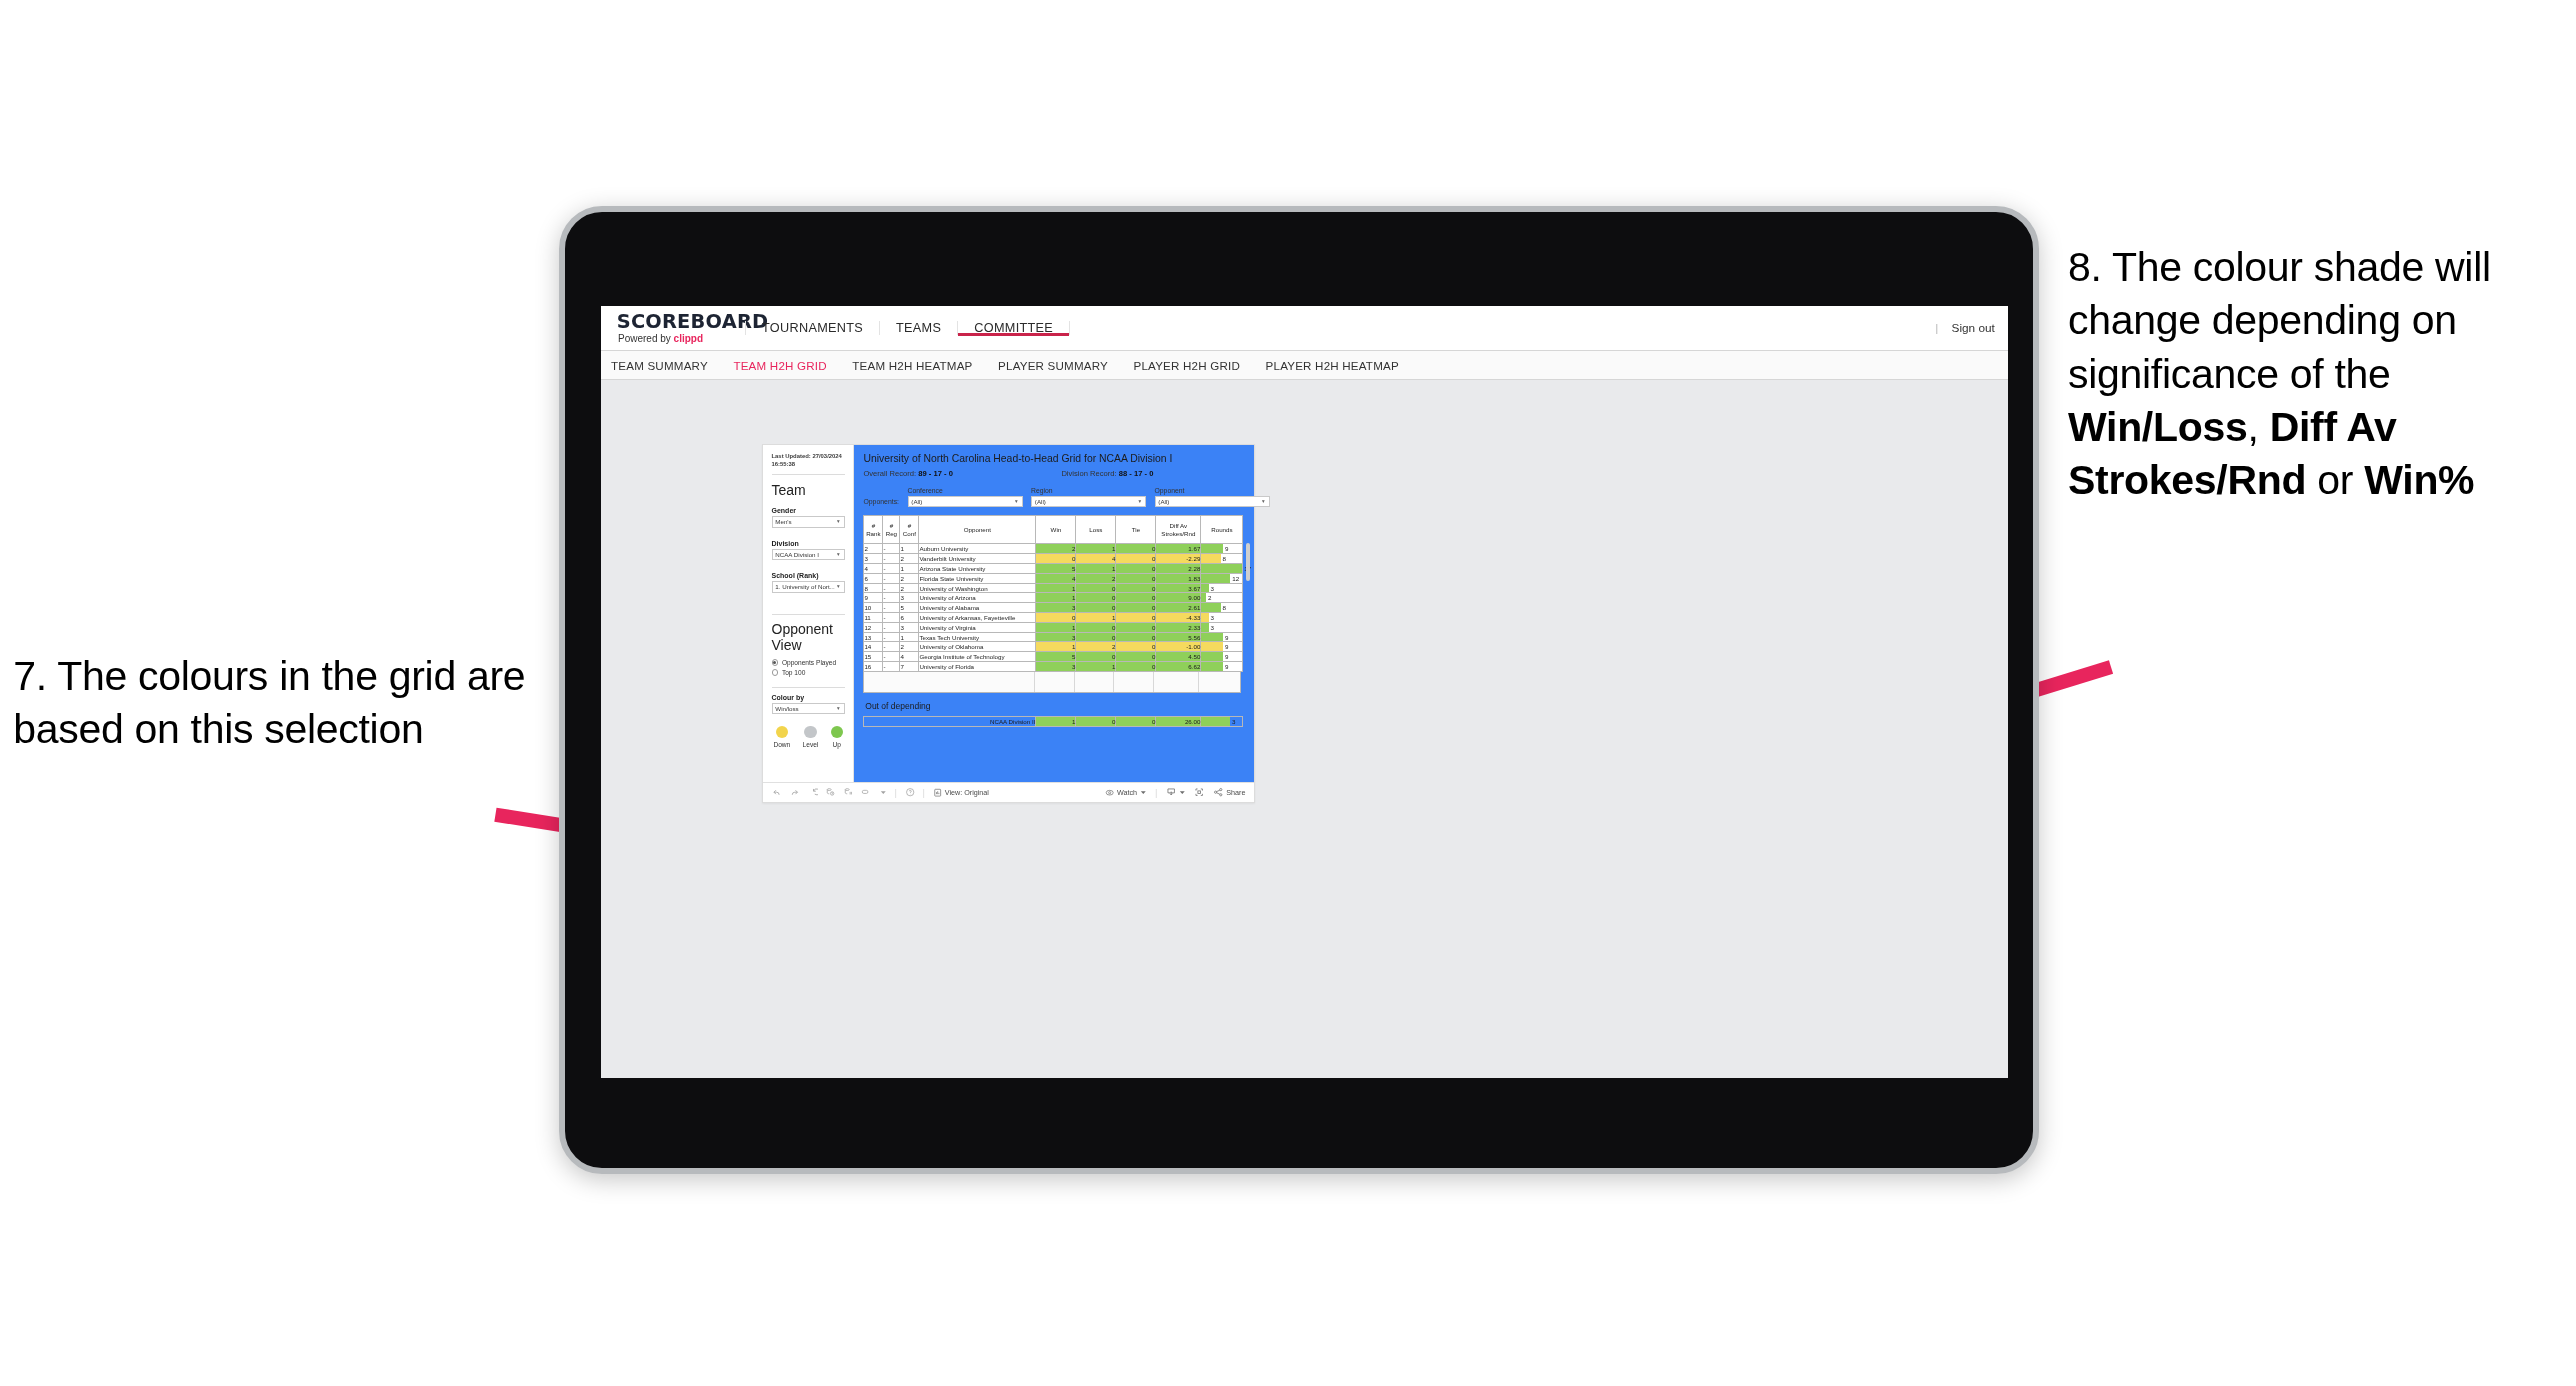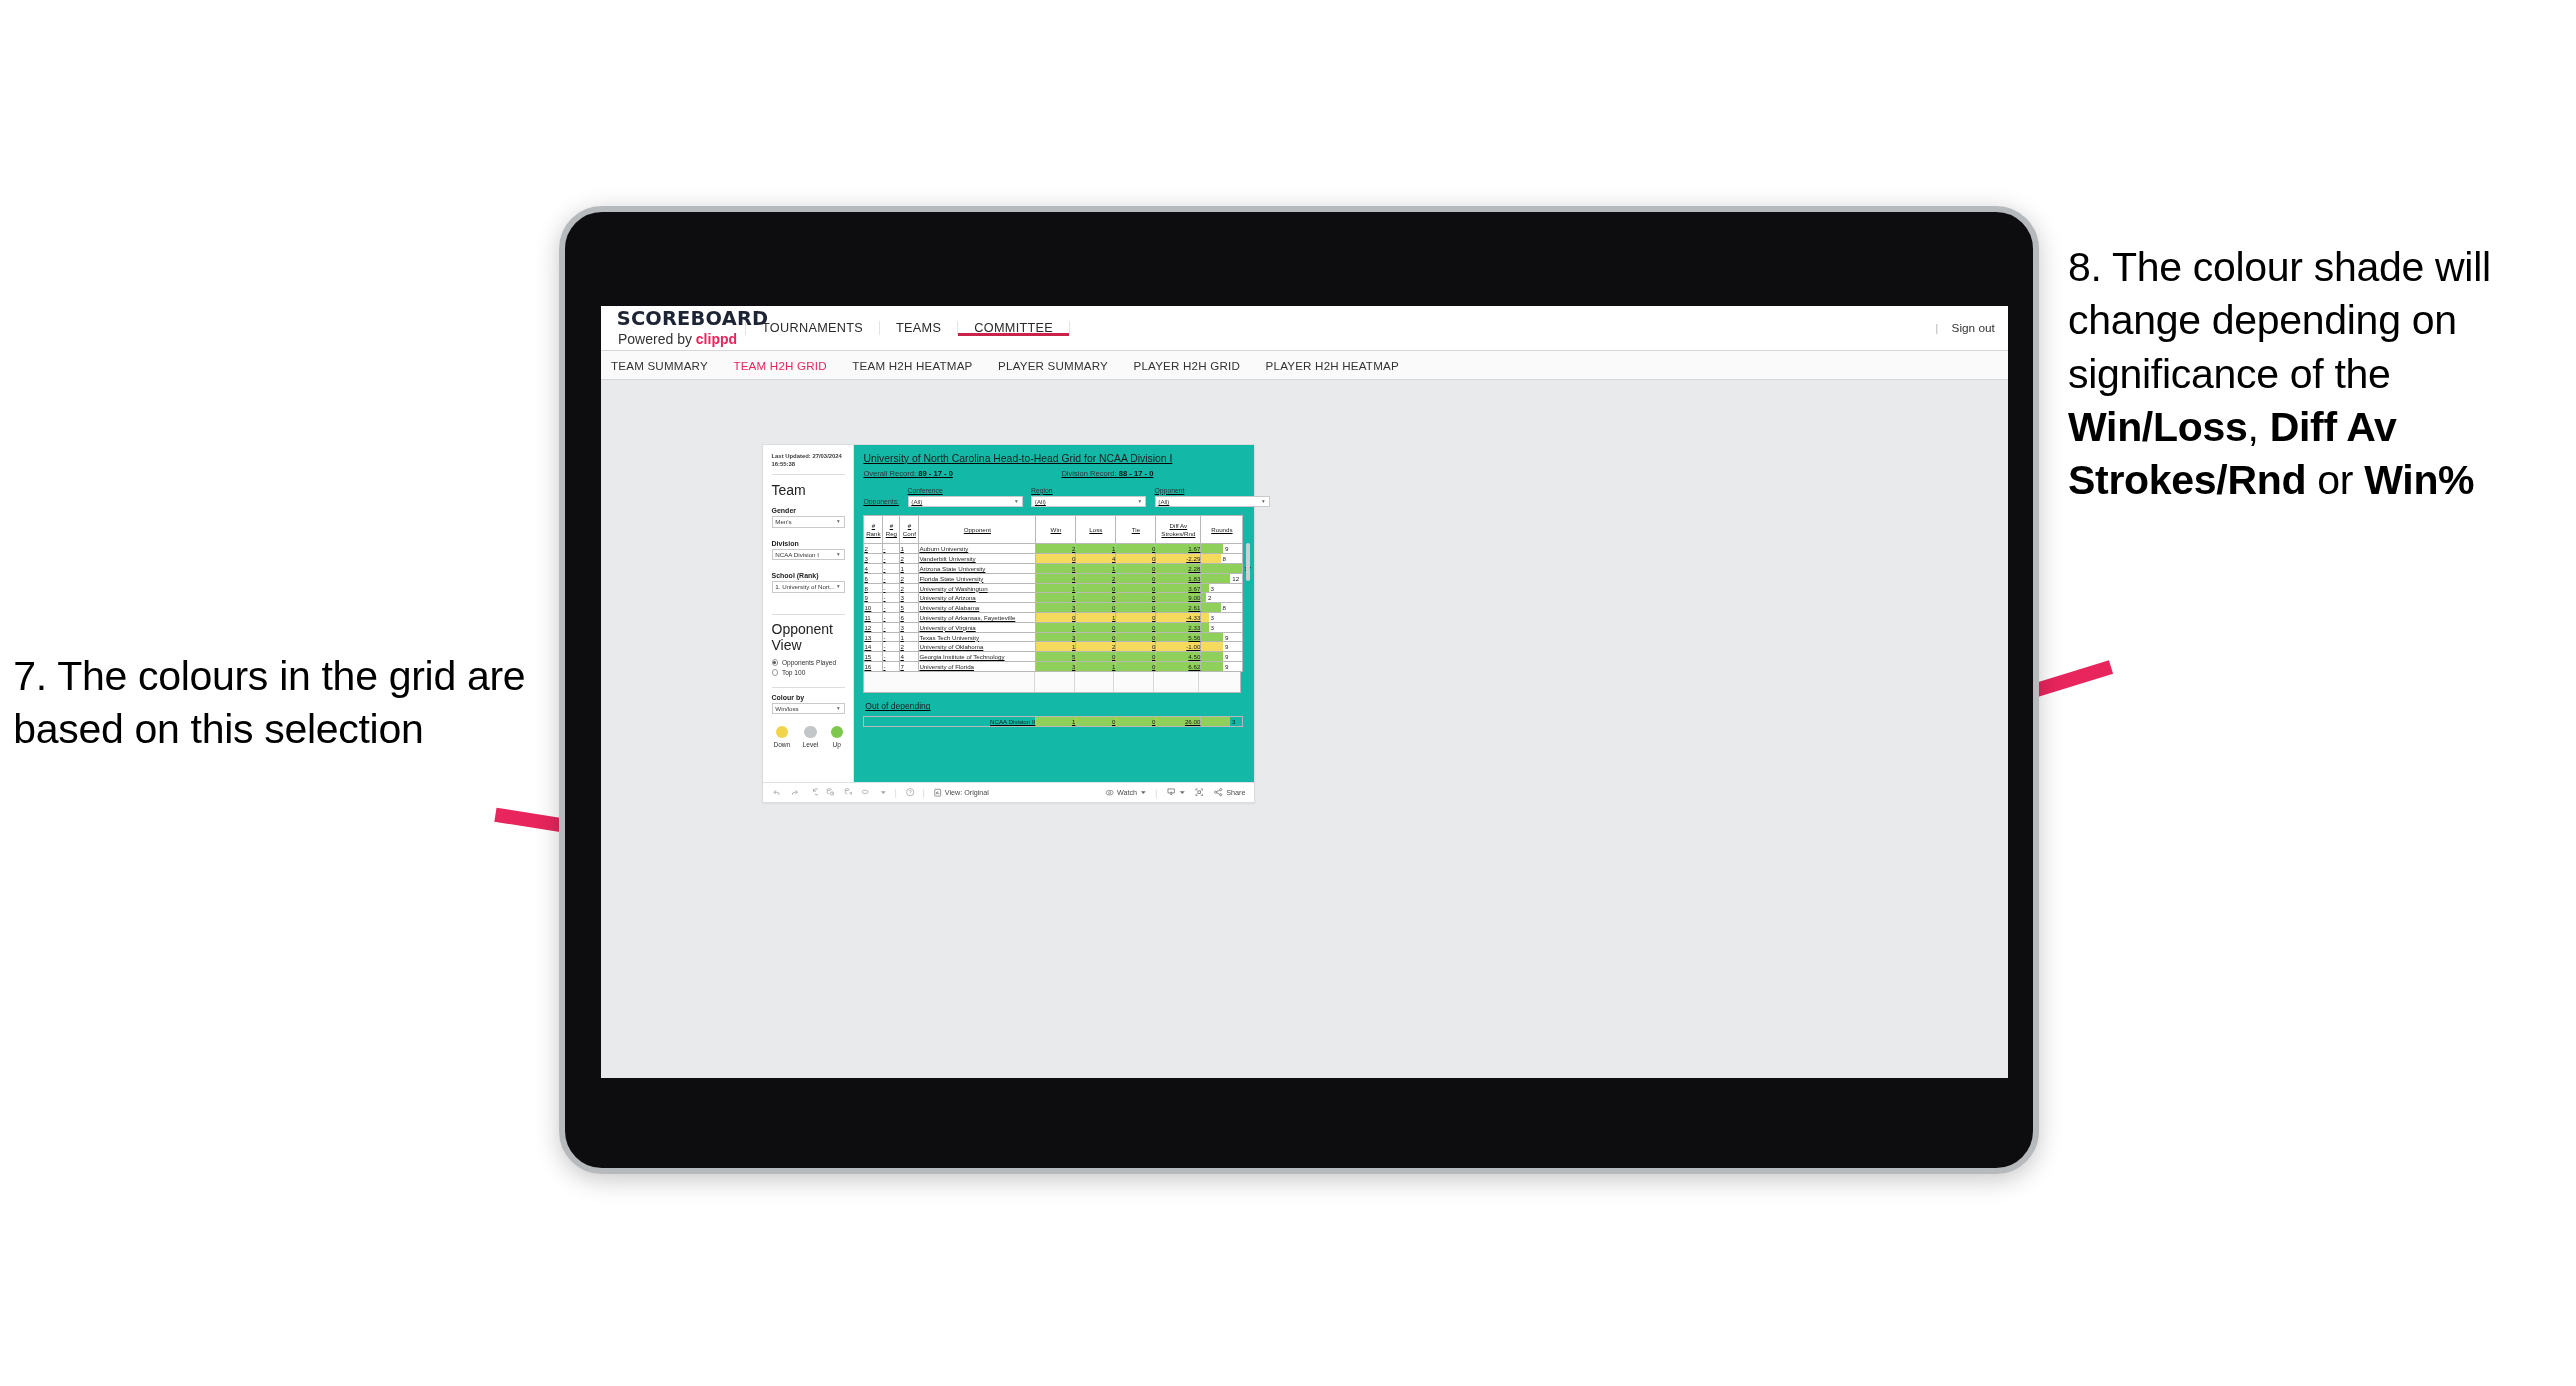--- a/index.html
+++ b/index.html
@@ -47,21 +47,21 @@
     height: 45px; background: #fff; display: flex; align-items: stretch;
     border-bottom: 0.9px solid #d6d6d6; position: relative;
   }
   .logo-box { width: 144px; padding-left: 17px; display:flex; flex-direction:column; justify-content:center; }
   .logo-main {
     font-family: "DejaVu Sans", sans-serif;
     font-weight: bold; font-size: 19px; color: #1d2433;
     letter-spacing: 0.2px; line-height: 1;
     transform: scaleX(1.02);
   }
-  .logo-sub { font-size: 14px; color:#333; margin-top: 2.8px; }
+  .logo-sub { font-size: 10px; color:#333; margin-top: 2.8px; }
   .logo-sub .brand { color: #e8255d; font-weight: bold; }
   .navtabs { display: flex; align-items: center; }
   .navtab {
     padding: 0 16px; display: flex; align-items: center;
     font-size: 12.7px; color: #2a2a2a; letter-spacing: 0.3px;
     border-left: 0.9px solid #e3e3e3; cursor: pointer; position: relative;
   }
   .navtab:last-child { border-right: 0.9px solid #e3e3e3; }
   .navtab.active::after {
     content:""; position:absolute; left:0; right:0; bottom:-0.9px; height:2.8px; background:#c9234a;
@@ -112,21 +112,21 @@
     width: 6.6px; height:6.6px; border-radius:50%; border:0.9px solid #9a9a9a; background:#fff;
     display:flex; align-items:center; justify-content:center; flex:0 0 auto;
   }
   .radio.on::after { content:""; width:3px;height:3px;border-radius:50%;background:#555; }
   .legend { display:flex; gap: 12.3px; margin-top: 11.3px; padding-left: 1.9px; }
   .legend-item { text-align:center; }
   .dot { width: 12.3px; height:12.3px; border-radius:50%; margin: 0 auto 2.8px auto; }
   .legend-lab { font-size: 6.6px; color:#333; }
 
   
-  .main { flex:1; min-width:0; padding: 7.6px 9.4px 0 9.4px; position:relative; background:#14b8a6;text-decoration:underline; }
+  .main { flex:1; min-width:0; padding: 7.6px 9.4px 0 9.4px; position:relative; background:#3b82f6; }
   .viz-title { font-size: 10.4px; color:#1c1c1c; margin-bottom: 5.7px; }
   .records { display:flex; font-size: 7.6px; color:#333; margin-bottom: 8.5px; }
   .records .r1 { width: 198px; }
   .records b { color:#111; }
   .filters { display:flex; align-items:flex-end; gap: 8.5px; margin-bottom: 8.5px; }
   .filters .opplabel { font-size: 6.9px; color:#333; padding-bottom: 1.9px; }
   .filtcol { display:flex; flex-direction:column; }
   .filtcol .fl { font-size: 6.8px; color:#333; margin-bottom: 1.9px; }
   .filtcol .sel { width: 115px; }
 

